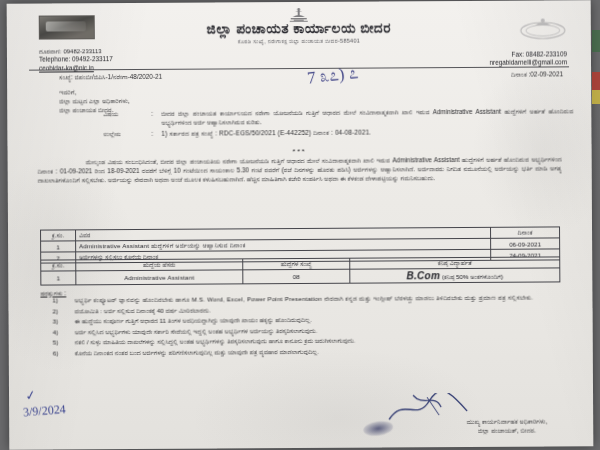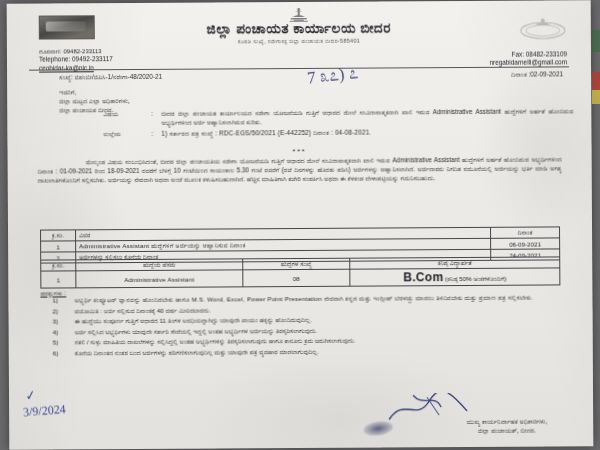--- a/index.html
+++ b/index.html
@@ -114,21 +114,21 @@
   table{border-collapse:collapse;position:absolute;font-size:6.2px;color:#24242a;}
   table td,table th{border:.8px solid #44444a;padding:1px 3px;font-weight:normal;}
   .t1{left:32px;top:226px;width:520px;}
   .t1 .c-sl{width:28px;text-align:center;}
   .t1 .c-dt{width:62px;text-align:center;}
   .t2{left:32px;top:256px;width:520px;}
   .t2 .c-sl{width:28px;text-align:center;}
   .t2 .c-post{width:160px;text-align:center;}
   .t2 .c-num{width:100px;text-align:center;}
   .t2 .c-qual{text-align:center;}
-  .bold-lat{font-weight:bold;font-size:12px;letter-spacing:.3px;}
+  .bold-lat{font-weight:bold;font-size:10px;letter-spacing:.3px;font-style:italic;}
 
   
   .cond-title{position:absolute;left:32px;top:286px;font-size:6.3px;text-decoration:underline;}
   .conds{position:absolute;left:44px;top:292px;width:510px;font-size:6.25px;line-height:9.1px;}
   .cond{position:relative;padding-left:22px;margin-bottom:1.5px;text-align:justify;}
   .cond .no{position:absolute;left:0;top:0;width:18px;}
 
   
   .sig{position:absolute;right:46px;top:416px;text-align:center;font-size:6.4px;line-height:9px;}
   .sig-scribble{

